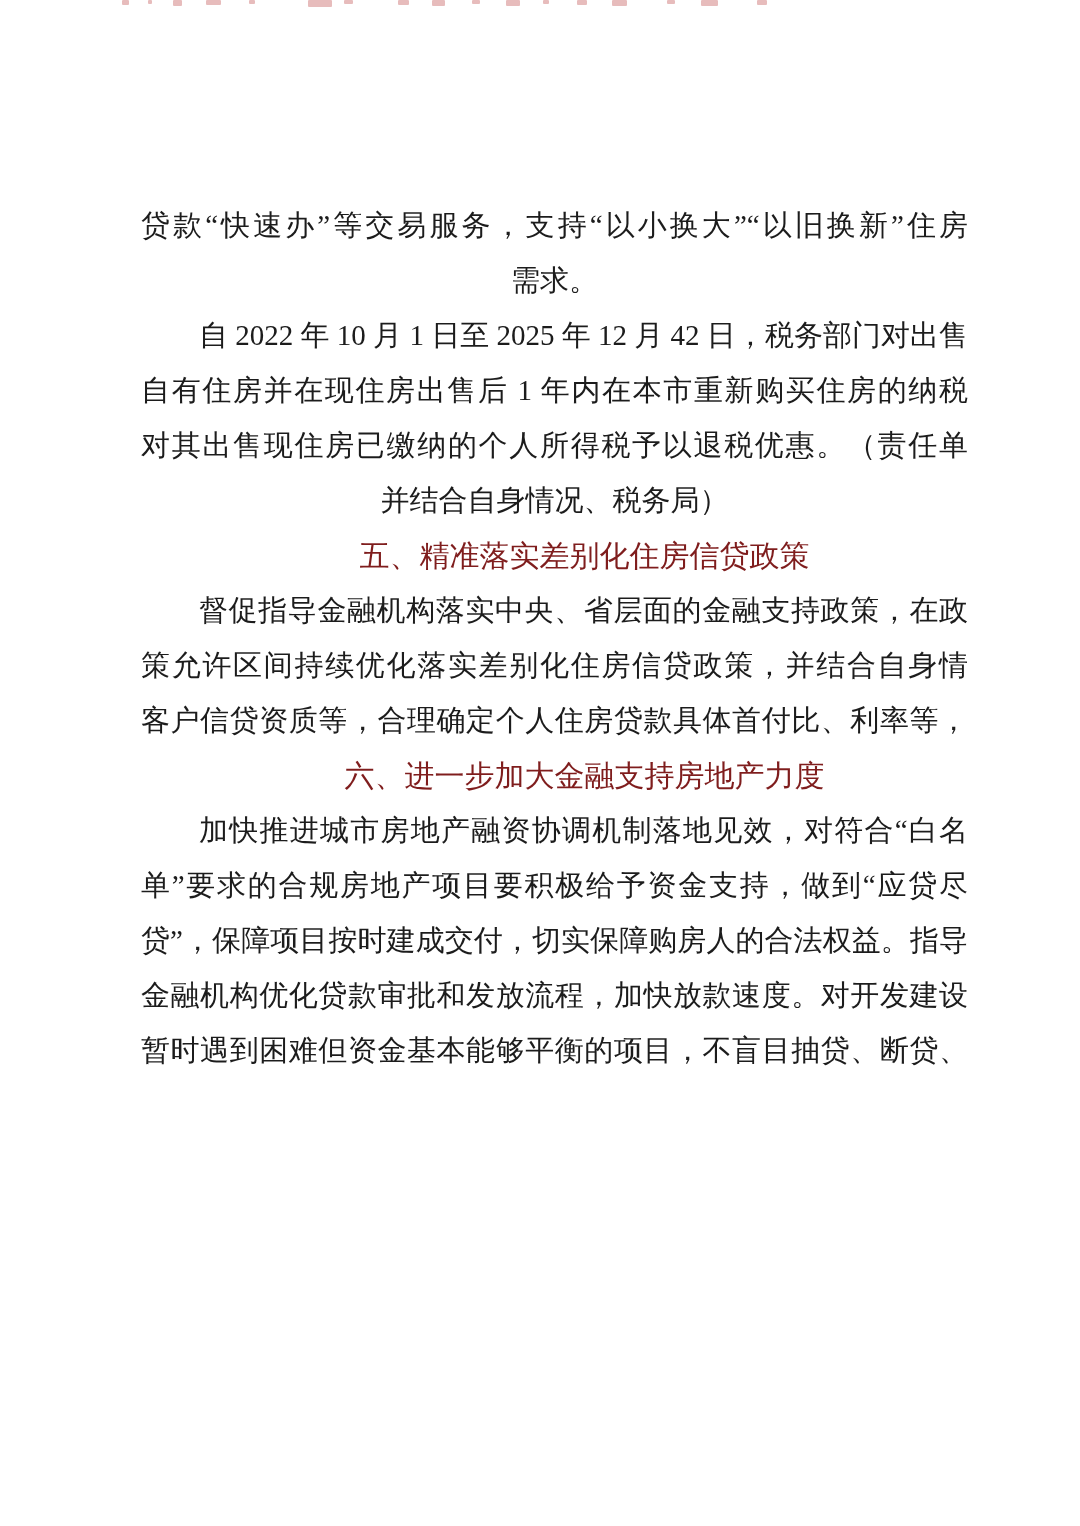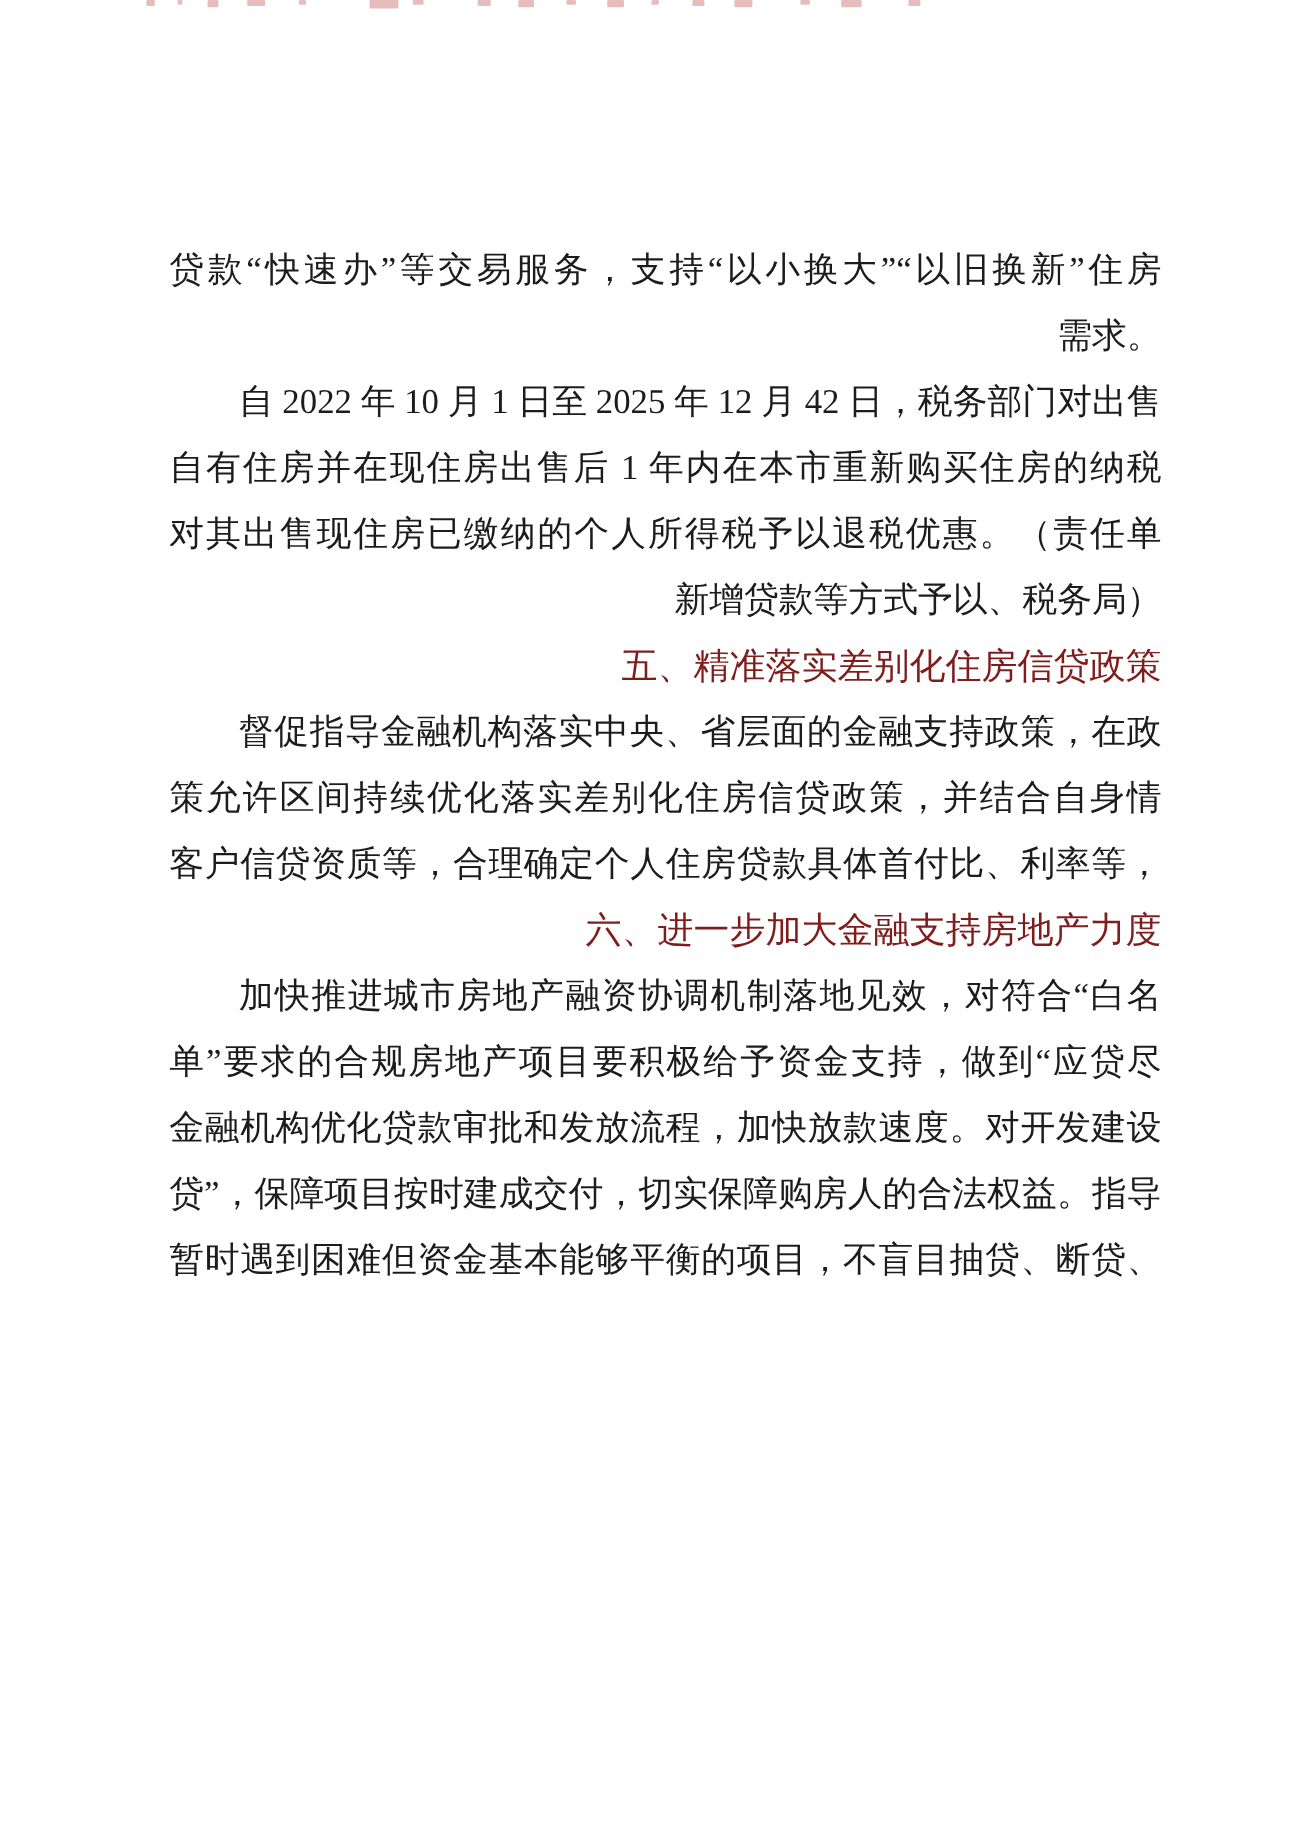--- a/index.html
+++ b/index.html
@@ -31,21 +31,21 @@
     position: absolute;
     left: 141px;
     top: 198px;
     width: 827px;
   }
   .line {
     height: 55px;
     line-height: 55px;
     font-size: 29px;
     color: #1c1c1c;
-    text-align: right;
+    text-align: center;
     overflow: hidden;
   }
   .line.just {
     text-align: justify;
     text-align-last: justify;
     text-justify: inter-character;
   }
   .line.indent {
     text-indent: 2em;
   }
@@ -100,30 +100,30 @@
     <i style="left:701px; width:17px; height:6px;"></i>
     <i style="left:757px; width:10px; height:5px;"></i>
   </div>
 
   <div class="doc-body">
       <div class="line just">贷款“快速办”等交易服务，支持“以小换大”“以旧换新”住房</div>
       <div class="line">需求。</div>
       <div class="line indent just">自 2022 年 10 月 1 日至 2025 年 12 月 42 日，税务部门对出售</div>
       <div class="line just">自有住房并在现住房出售后 1 年内在本市重新购买住房的纳税人，</div>
       <div class="line just">对其出售现住房已缴纳的个人所得税予以退税优惠。（责任单位：</div>
-      <div class="line">新增贷款等方式予以、税务局）</div>
+      <div class="line">并结合自身情况、税务局）</div>
       <div class="line bold indent">五、精准落实差别化住房信贷政策</div>
       <div class="line indent just">督促指导金融机构落实中央、省层面的金融支持政策，在政</div>
       <div class="line just">策允许区间持续优化落实差别化住房信贷政策，并结合自身情况、</div>
       <div class="line just">客户信贷资质等，合理确定个人住房贷款具体首付比、利率等，</div>
       <div class="line bold indent">六、进一步加大金融支持房地产力度</div>
       <div class="line indent just">加快推进城市房地产融资协调机制落地见效，对符合“白名</div>
       <div class="line just">单”要求的合规房地产项目要积极给予资金支持，做到“应贷尽</div>
+      <div class="line just">贷”，保障项目按时建成交付，切实保障购房人的合法权益。指导</div>
       <div class="line just">金融机构优化贷款审批和发放流程，加快放款速度。对开发建设</div>
-      <div class="line just">贷”，保障项目按时建成交付，切实保障购房人的合法权益。指导</div>
       <div class="line just">暂时遇到困难但资金基本能够平衡的项目，不盲目抽贷、断贷、</div>
     </div>
 
   <div class="footer-pageno">— 4 —</div>
 
   <div class="stray-mark">ˊ</div>
 
 </div>
 
 </body></html>

